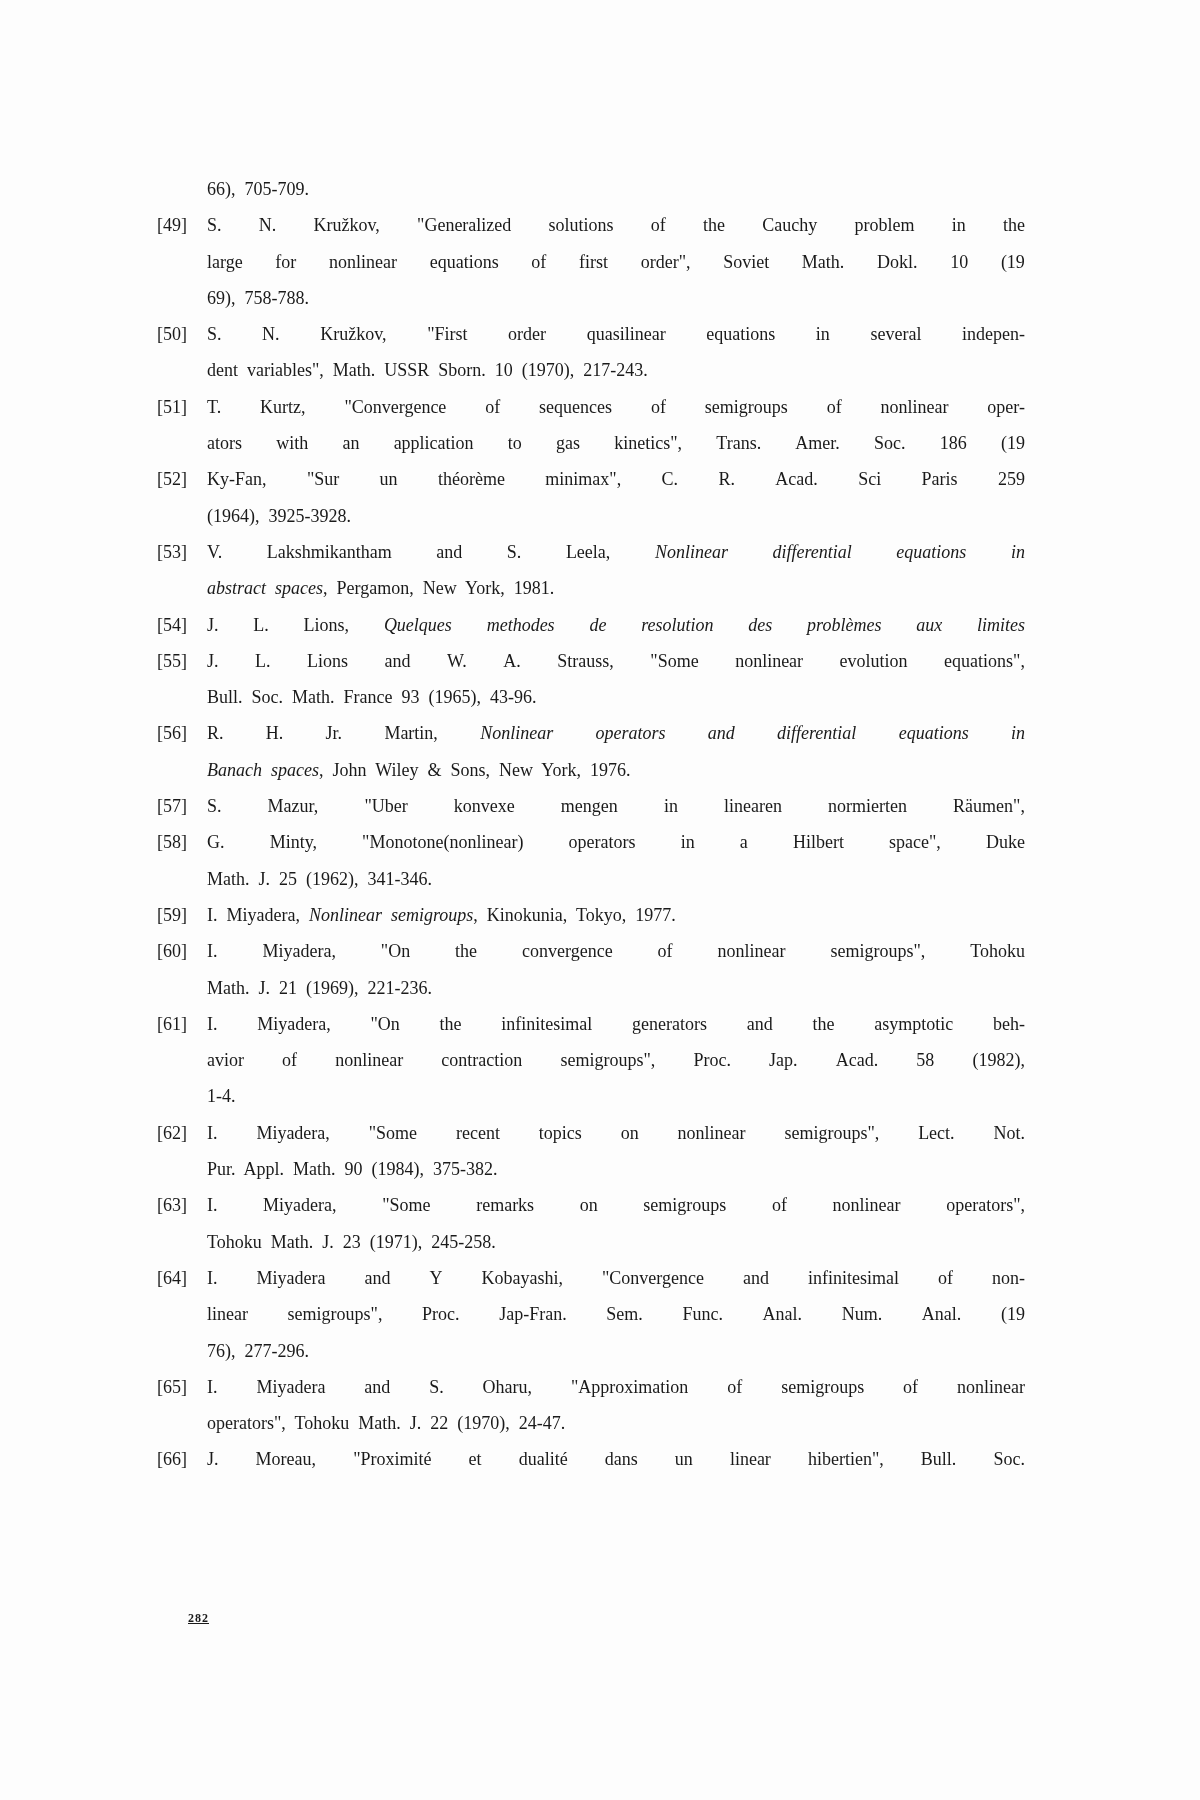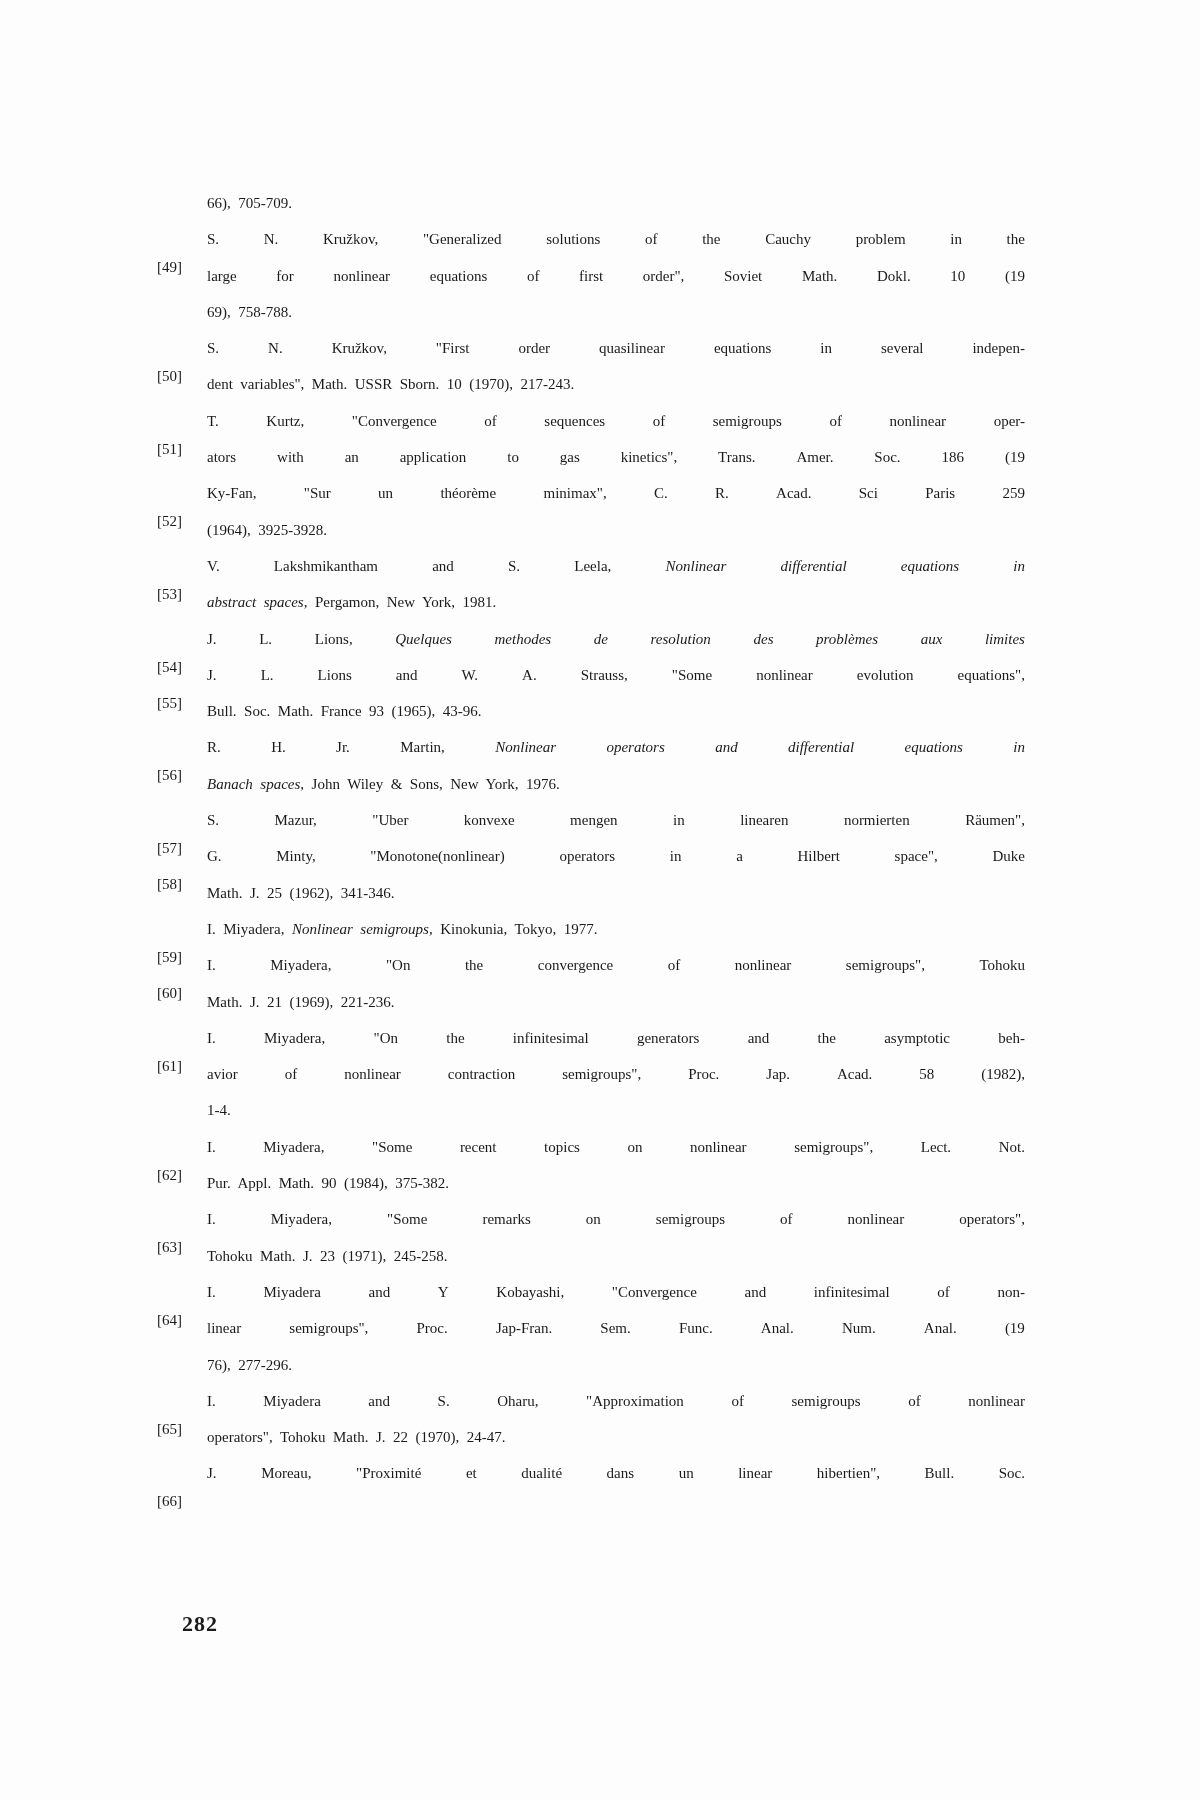--- a/index.html
+++ b/index.html
@@ -7,52 +7,52 @@
     width: 1200px; height: 1800px;
     background: #fdfdfd;
     position: relative;
     overflow: hidden;
     font-family: "Liberation Serif", "DejaVu Serif", serif;
     color: #1a1a1a;
   }
   #refs {
     position: absolute;
     left: 157px;
-    top: 185px;
+    top: 171px;
     width: 868px;
-    font-size: 15px;
+    font-size: 18px;
     line-height: 36.3px;
   }
   .ref { position: relative; }
   .ref .num {
     position: absolute;
     left: 0;
     top: 0;
     width: 52px;
     white-space: nowrap;
-    margin-top: 28px;
   }
   .ref .lines { margin-left: 50px; }
   .line {
     display: block;
     white-space: nowrap;
     text-align: justify;
     text-align-last: justify;
     height: 36.3px;
     overflow: visible;
   }
   .line.last { text-align-last: left; }
   .it { font-style: italic; }
   #folio {
     position: absolute;
-    left: 182px;
+    left: 188px;
     top: 1611px;
-    font-size: 22px;
+    font-size: 12px;
     font-weight: bold;
     letter-spacing: 1px;
+    text-decoration: underline;
   }
   
   .line span.seg { white-space: pre; }
   .jline { display: flex; justify-content: space-between; }
   .jline .w { white-space: pre; }
 </style>
 </head>
 <body>
 
 <div id="refs">

